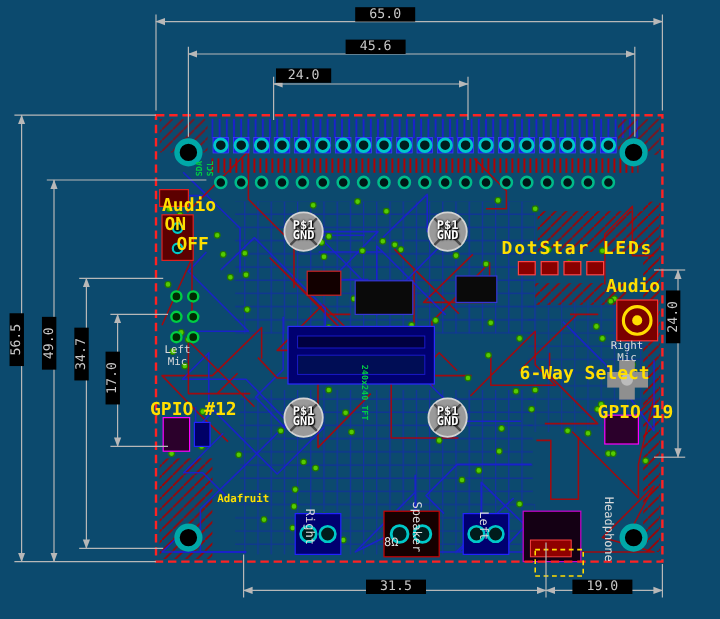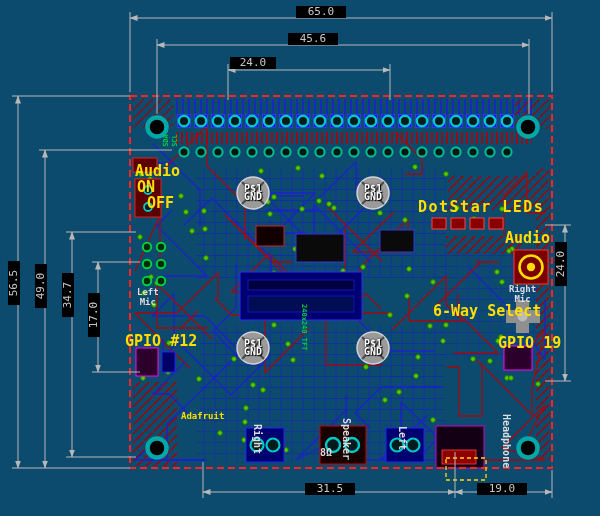--- a/index.html
+++ b/index.html
@@ -3,21 +3,21 @@
 <meta charset="utf-8">
 <style>
   html,body{margin:0;padding:0;background:#000;}
   #stage{position:relative;width:600px;height:516px;background:#0c4a6e;overflow:hidden;
          font-family:"DejaVu Sans Mono","Liberation Mono",monospace;}
   #pcb-svg{position:absolute;left:0;top:0;}
   .lbl{position:absolute;line-height:1.1;white-space:nowrap;}
   .dim{color:#c8c8c8;font-size:11px;background:#000;padding:0 3px;text-align:center;}
   .rot{transform:rotate(-90deg);transform-origin:center center;}
   .silk{color:#ffdf00;font-weight:bold;font-size:15px;}
-  .white{color:#dcdcdc;font-weight:bold;font-size:9px;}
+  .white{color:#dcdcdc;font-weight:normal;font-size:9px;}
   .pre{white-space:pre-line;text-align:center;}
   .vdown{writing-mode:vertical-rl;}
   .green{color:#00cc44;font-size:7px;font-weight:bold;}
   .gnd{width:30px;font-size:10px;font-weight:bold;color:#fff;text-align:center;
        text-shadow:0 0 2px #000,1px 1px 1px #000;line-height:8px;}
   .gnd span{display:block;}
 </style>
 </head>
 <body>
 

